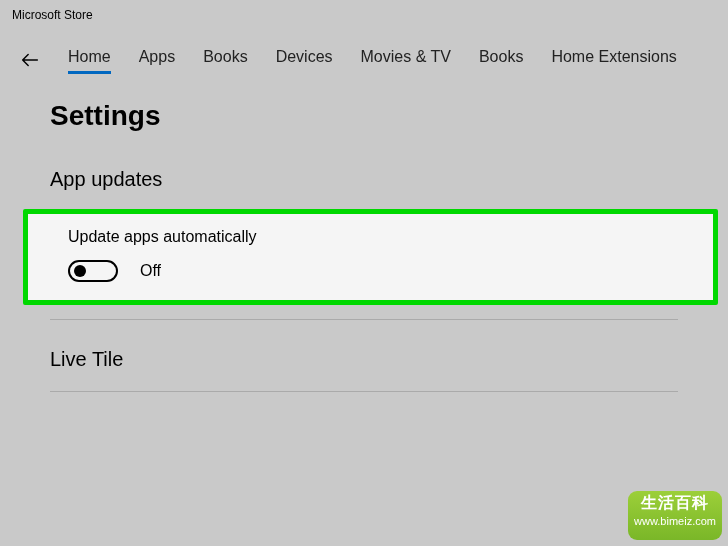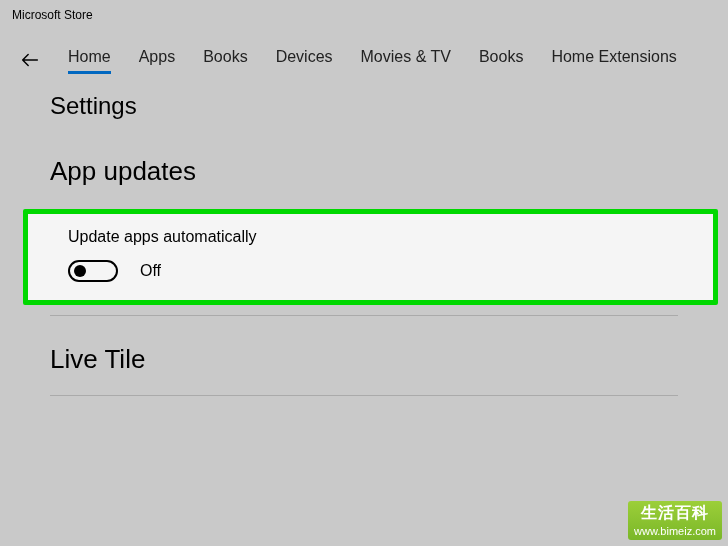--- a/index.html
+++ b/index.html
@@ -54,27 +54,27 @@
     left: 0;
     right: 0;
     bottom: -2px;
     height: 3px;
     background: #0067c0;
   }
   .content {
     padding: 0 50px;
   }
   .page-title {
-    margin-top: 12px;
-    font-size: 24px;
-    font-weight: 400;
+    margin-top: 20px;
+    font-size: 28px;
+    font-weight: 700;
   }
   .section-heading {
     margin-top: 36px;
-    font-size: 26px;
+    font-size: 20px;
     font-weight: 400;
   }
   .setting-block {
     margin-top: 18px;
     padding: 0 0 22px 0;
   }
   .setting-label {
     font-size: 16px;
     font-weight: 400;
   }
@@ -134,22 +134,22 @@
   .section-heading.live-tile {
     margin-top: 28px;
   }
   .watermark {
     position: absolute;
     right: 6px;
     bottom: 6px;
     background: linear-gradient(#9ccf39, #7ab728);
     color: #fff;
     font-size: 11px;
-    padding: 2px 6px 2px 6px;
-    border-radius: 3px;
+    padding: 2px 6px 12px 6px;
+    border-radius: 9px;
     line-height: 1.3;
     text-align: center;
     font-family: Arial, sans-serif;
   }
   .watermark .top {
     font-size: 16px;
     font-weight: bold;
     letter-spacing: 1px;
   }
   .spacer-for-highlight {

